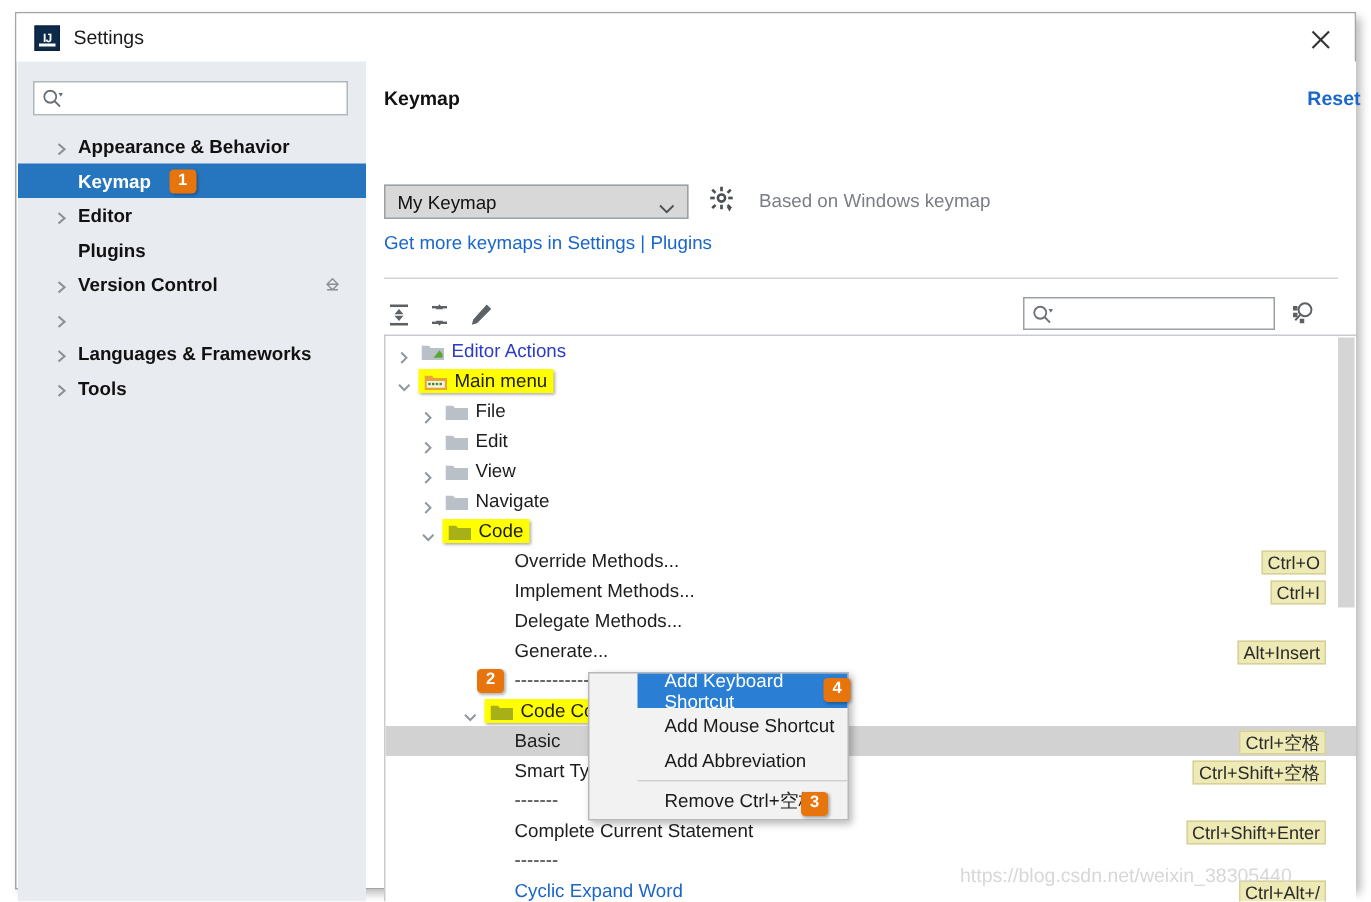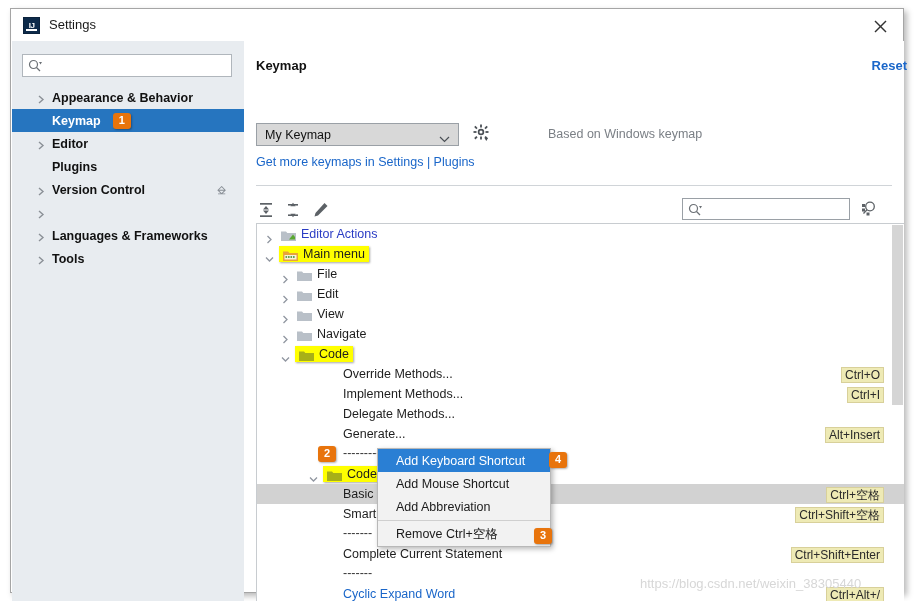--- a/index.html
+++ b/index.html
@@ -141,21 +141,21 @@
   .keymap-select .sel-label { margin-left: 8px; }
   .keymap-select .chev {
     position: absolute; right: 8px; top: 8px;
   }
   .gear-btn {
     position: absolute; left: 229px; top: 83px;
     width: 18px; height: 18px; cursor: pointer;
   }
   .based-on {
     position: absolute; left: 262px; top: 86px;
-    font-size: 12.5px; color: #7a7f85; margin-left: 42px;
+    font-size: 12.5px; color: #7a7f85;
   }
   .more-keymaps {
     position: absolute; left: 12px; top: 114px;
     font-size: 12.5px; color: #1a66c9;
     cursor: pointer;
   }
   .hr {
     position: absolute; left: 12px; top: 144px;
     width: 636px; height: 1px; background: #d0d4d8;
   }
@@ -243,26 +243,27 @@
     line-height: 14px;
   }
   .row .dashes {
     position: absolute; top: 2px;
     font-size: 12.5px; color: #333; letter-spacing: 0px;
   }
 
   
   .ctx-menu {
     position: absolute;
-    left: 377px; top: 448px;
+    left: 392px; top: 448px;
     width: 174px;
     background: #f2f2f2;
     border: 1px solid #b8b8b8;
     box-shadow: 2px 2px 5px rgba(0,0,0,0.28);
     z-index: 40;
+    padding-left: 32px;
   }
   .ctx-item {
     height: 23px;
     display: flex; align-items: center;
     padding-left: 18px;
     font-size: 12.5px; color: #1a1a1a;
     cursor: pointer;
   }
   .ctx-item.active {
     background: #2a7fd4; color: #ffffff;

